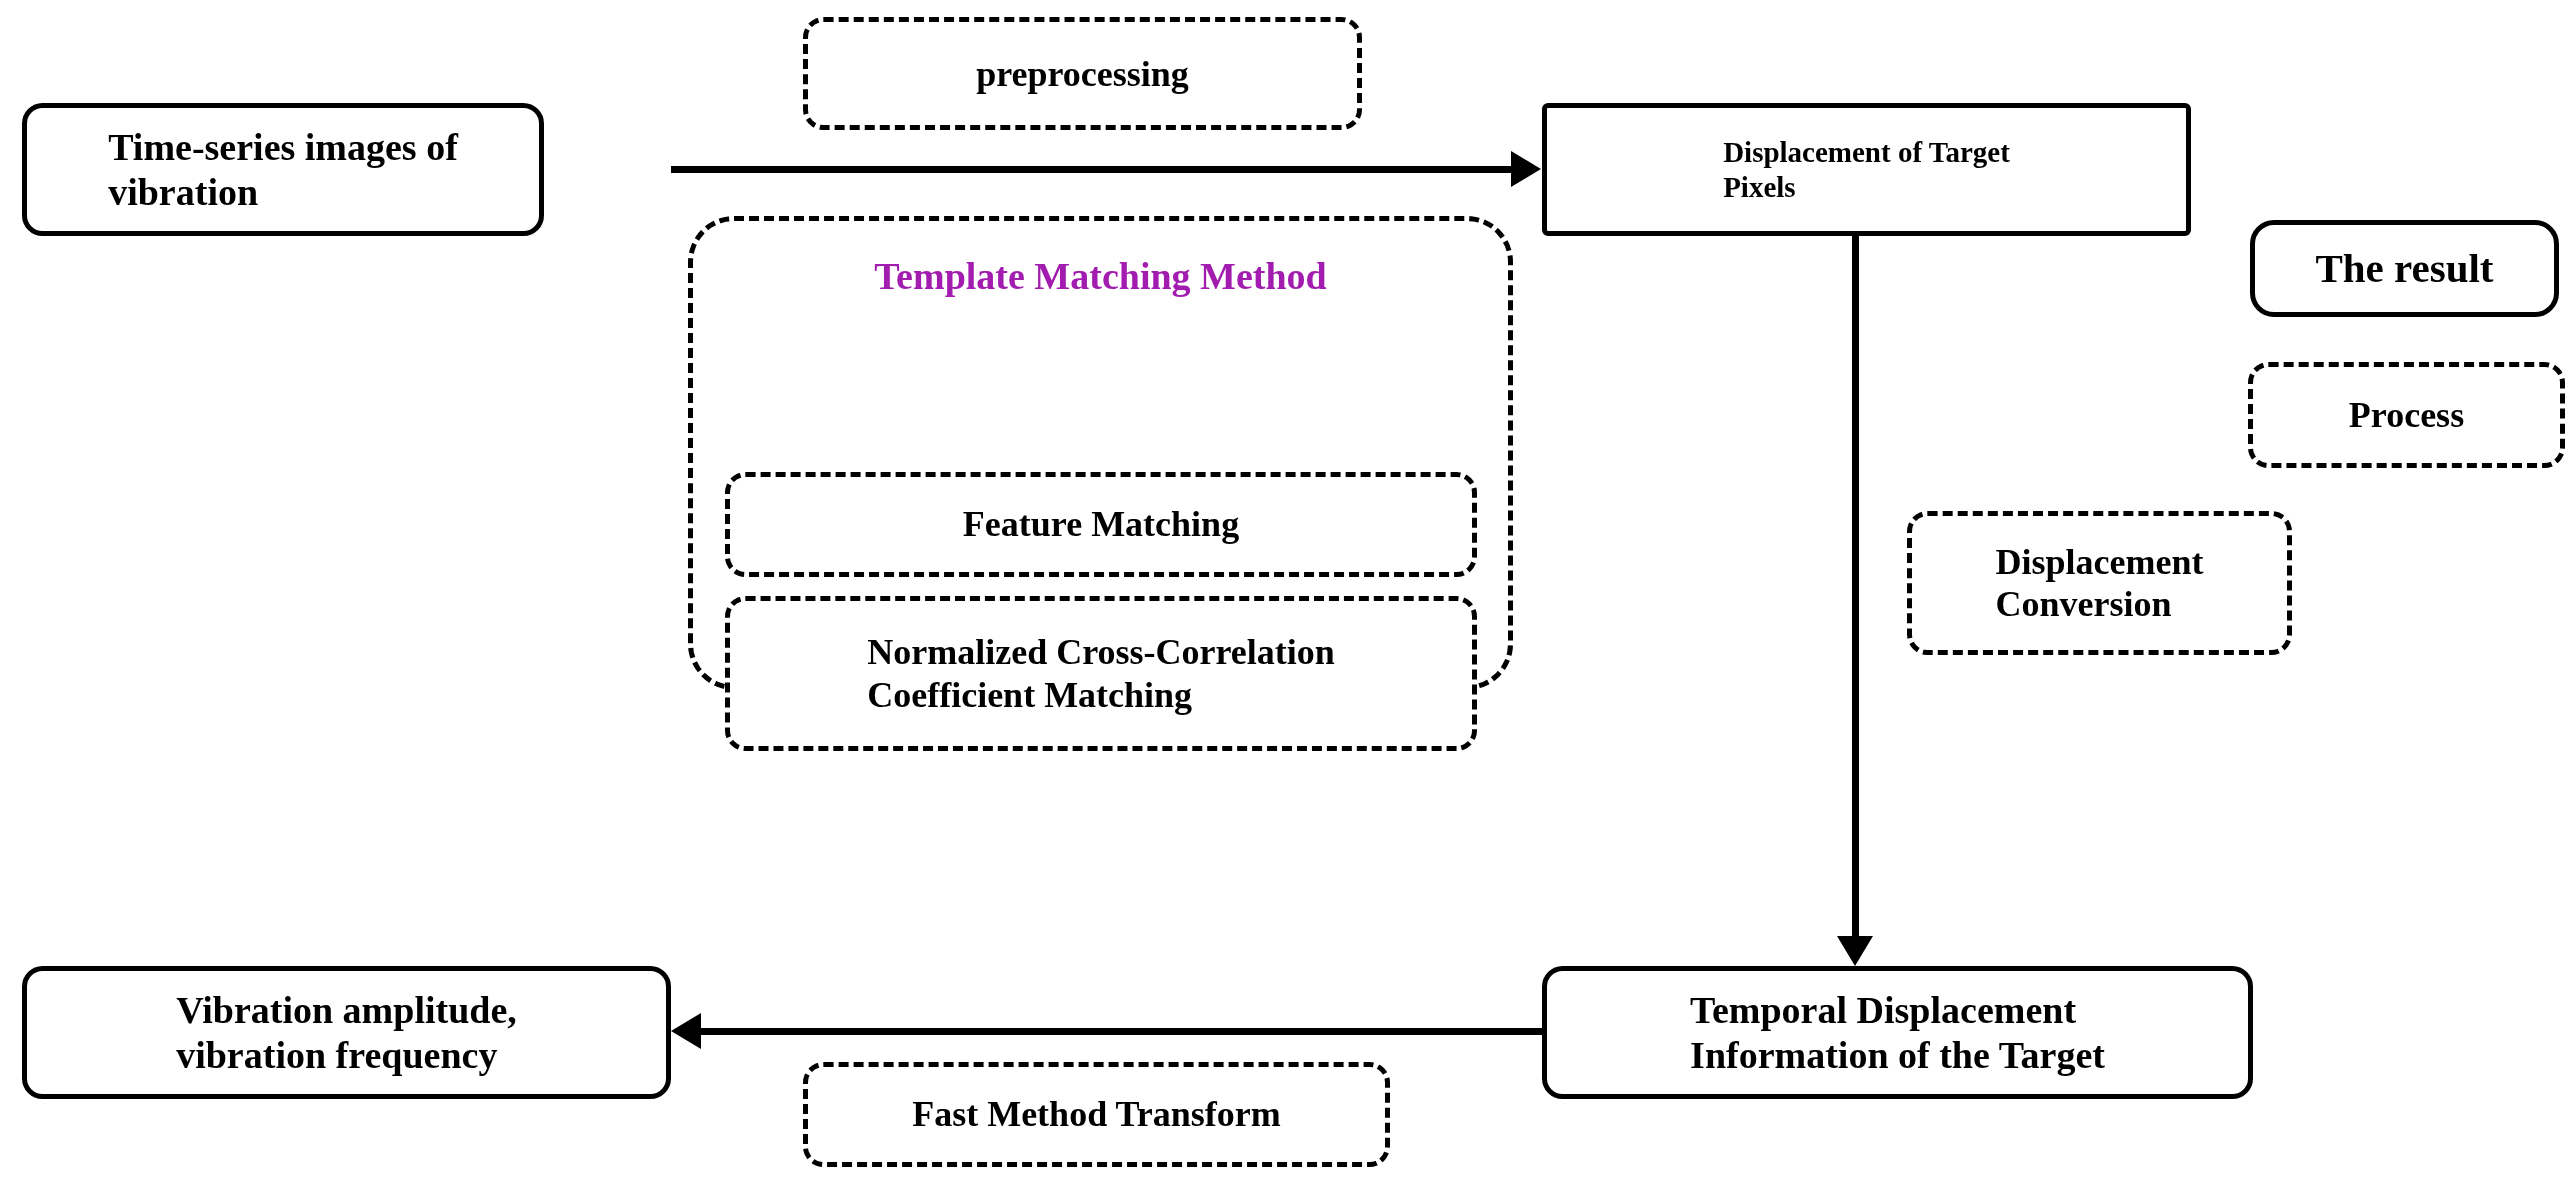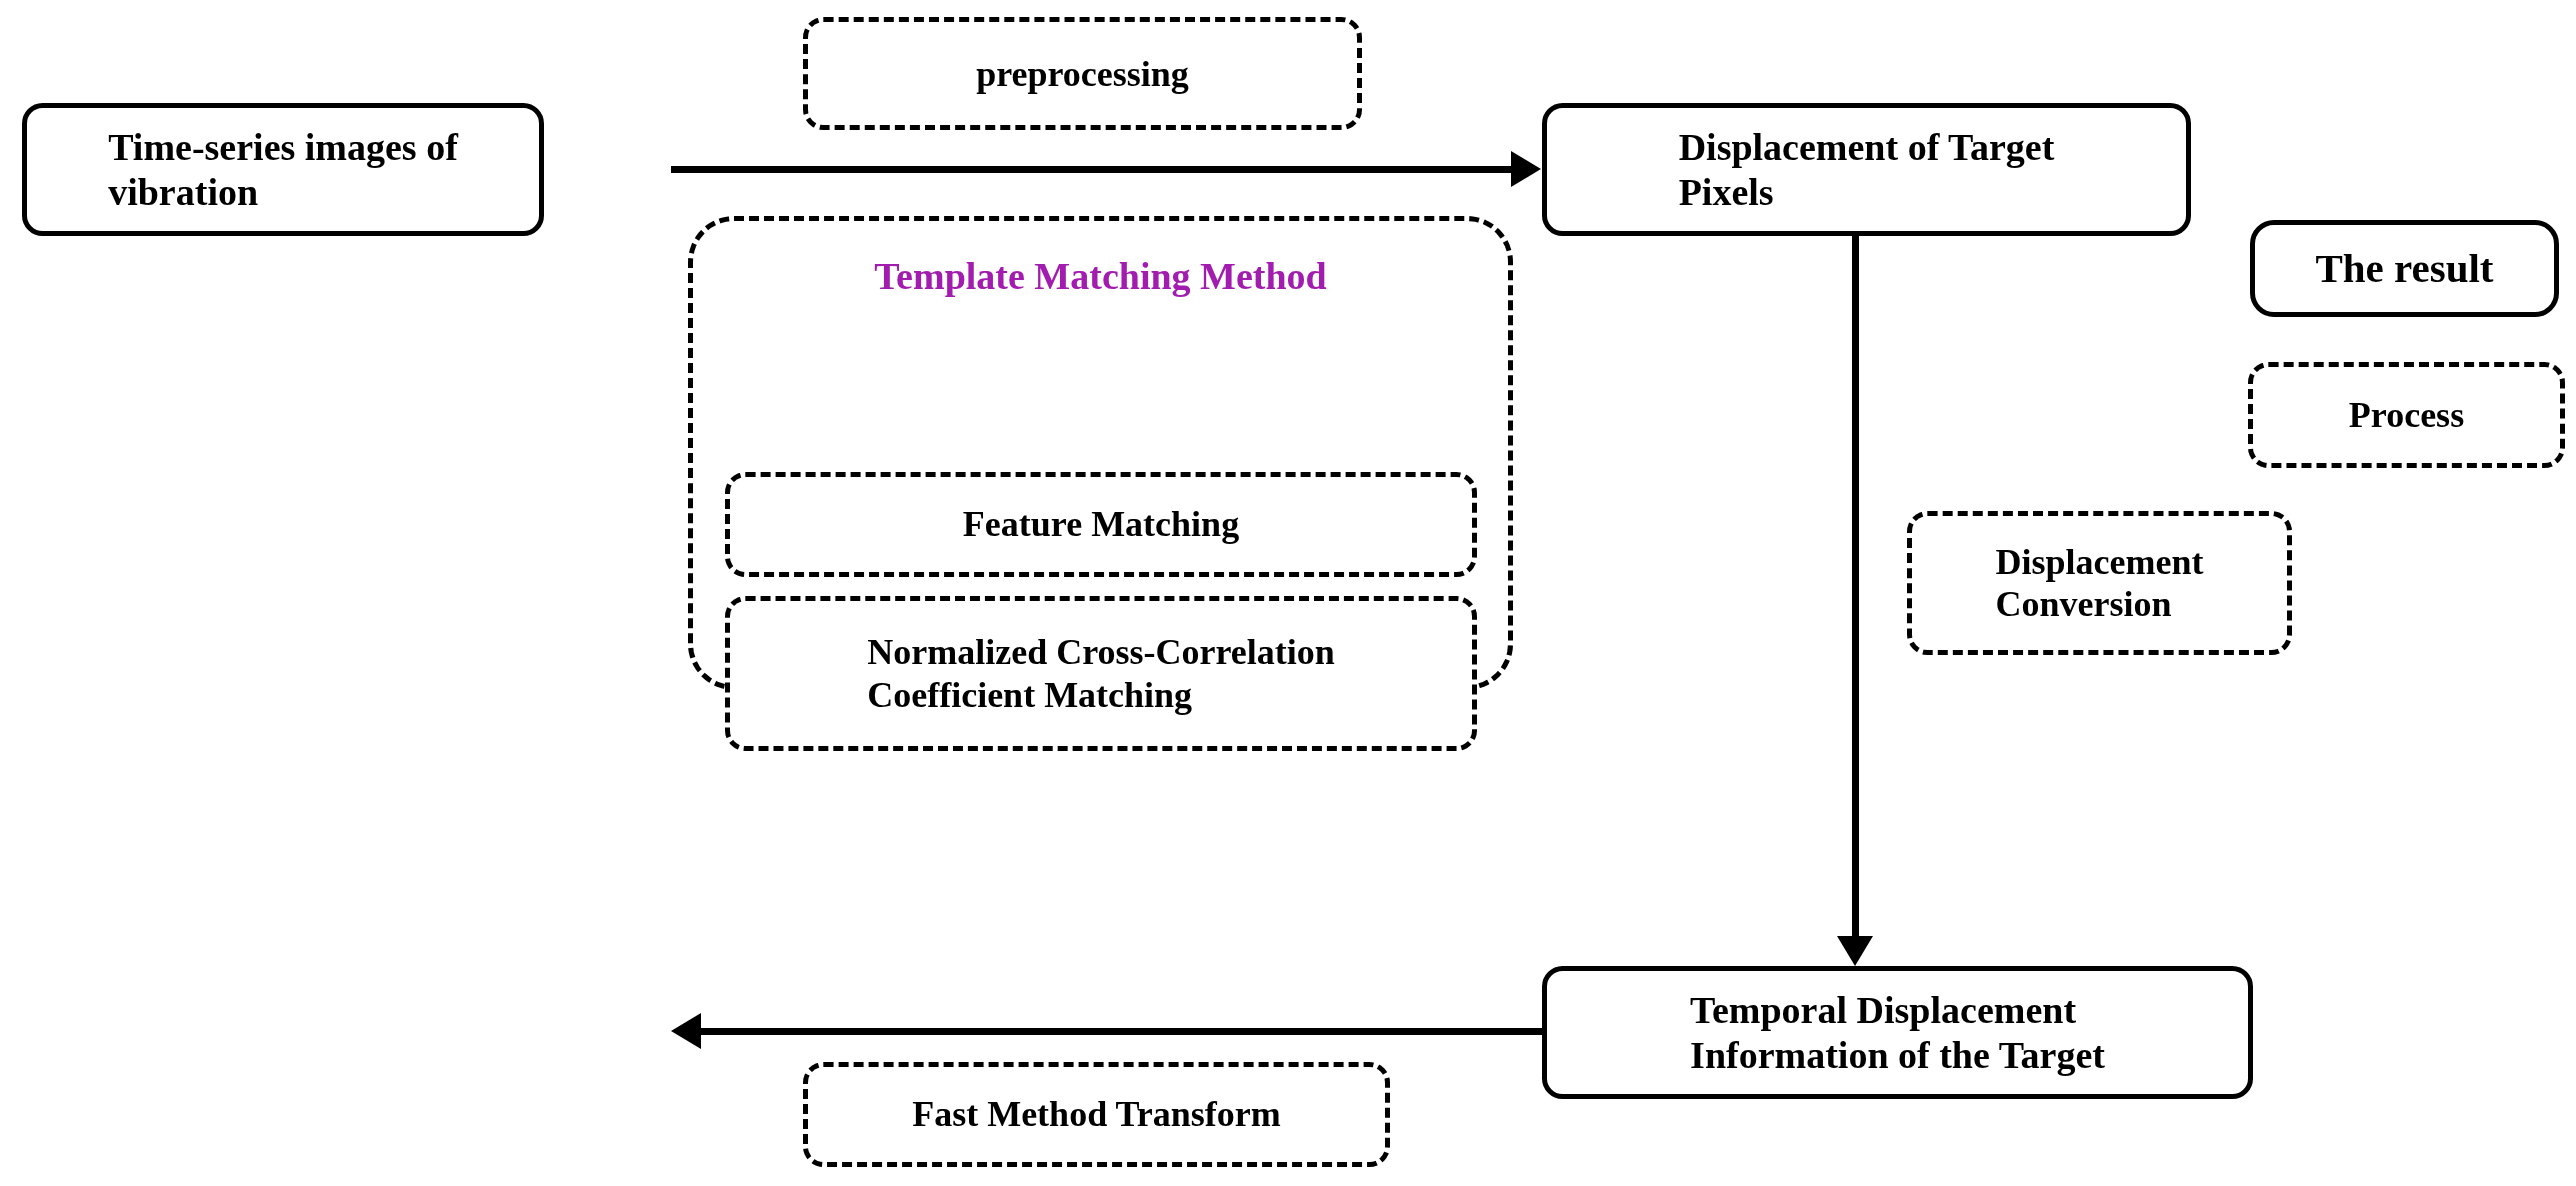--- a/index.html
+++ b/index.html
@@ -85,21 +85,21 @@
     border-right: 30px solid #000000;
   }
   .arrow-down {
     border-left: 18px solid transparent;
     border-right: 18px solid transparent;
     border-top: 30px solid #000000;
   }
 
   
   #node-source        { left: 22px;   top: 103px;  width: 522px;  height: 133px; font-size: 38px; }
-  #node-displacement  { left: 1542px; top: 103px;  width: 649px;  height: 133px; font-size: 38px; }
+  #node-displacement  { left: 1542px; top: 103px;  width: 649px;  height: 133px; font-size: 29px; border-radius: 6px; }
   #node-temporal      { left: 1542px; top: 966px; width: 711px;  height: 133px; font-size: 38px; }
   #node-output        { left: 22px;   top: 966px; width: 649px;  height: 133px; font-size: 38px; }
 
   #node-preprocessing { left: 803px; top: 17.4px;   width: 559px;  height: 113px; font-size: 36px; }
   #node-fft           { left: 803px; top: 1062px; width: 587px;  height: 105px; font-size: 36px; }
   #node-dispconv      { left: 1907px; top: 511px;  width: 385px;  height: 144px; font-size: 36px; }
 
   #group-template     { left: 688px;  top: 216px;  width: 825px; height: 474px; }
   #group-template-title {
     position: absolute;
@@ -146,20 +146,24 @@
   <div class="node solid-node" id="node-displacement">
     <span class="node-label">Displacement of Target
 Pixels</span>
   </div>
 
   <div class="node solid-node" id="node-temporal">
     <span class="node-label">Temporal Displacement
 Information of the Target</span>
   </div>
 
+  <div class="node solid-node" id="node-output">
+    <span class="node-label">Vibration amplitude,
+vibration frequency</span>
+  </div>
 
   <div class="node dashed-node" id="node-preprocessing">
     <span class="node-label">preprocessing</span>
   </div>
 
   <div class="node dashed-node" id="node-fft">
     <span class="node-label">Fast Method Transform</span>
   </div>
 
   <div class="node dashed-node" id="node-dispconv">

